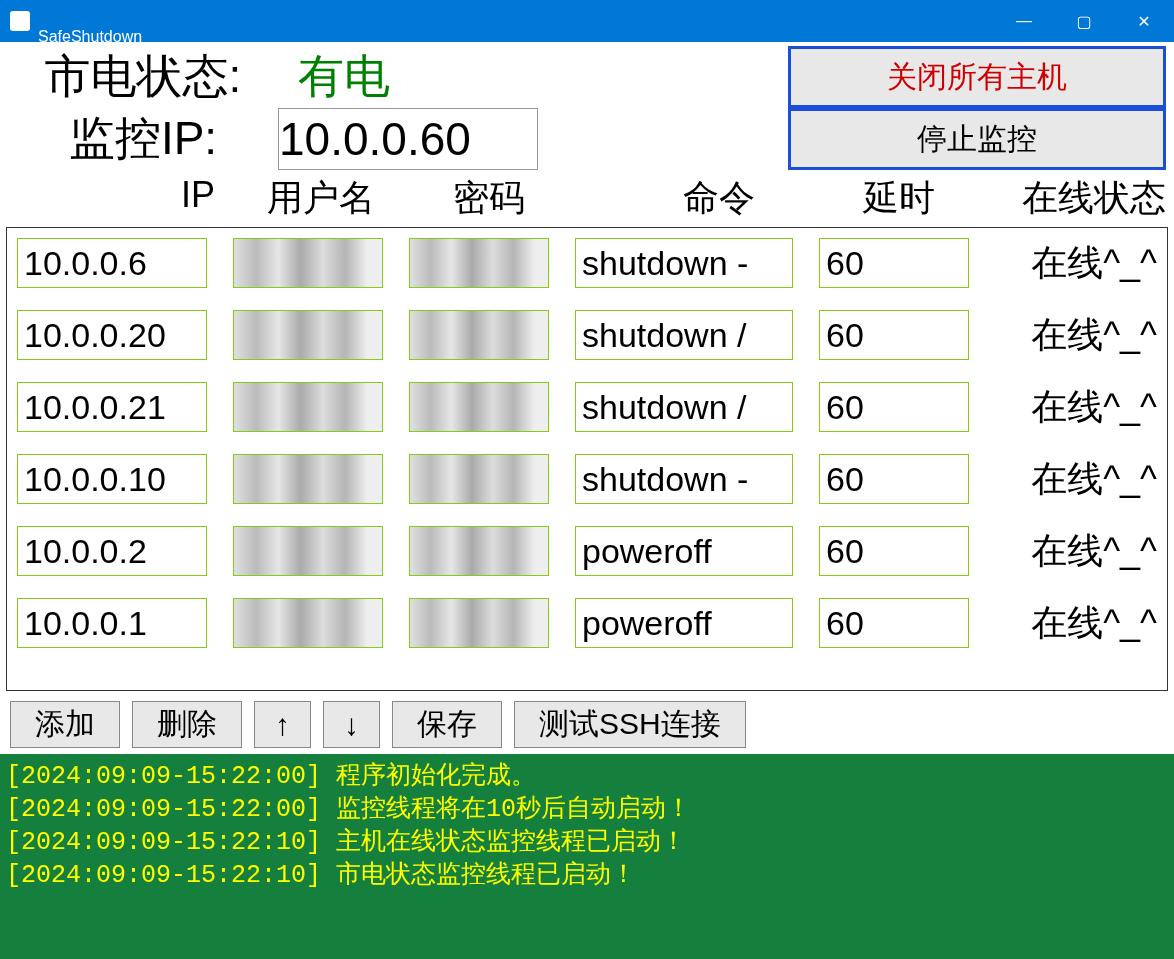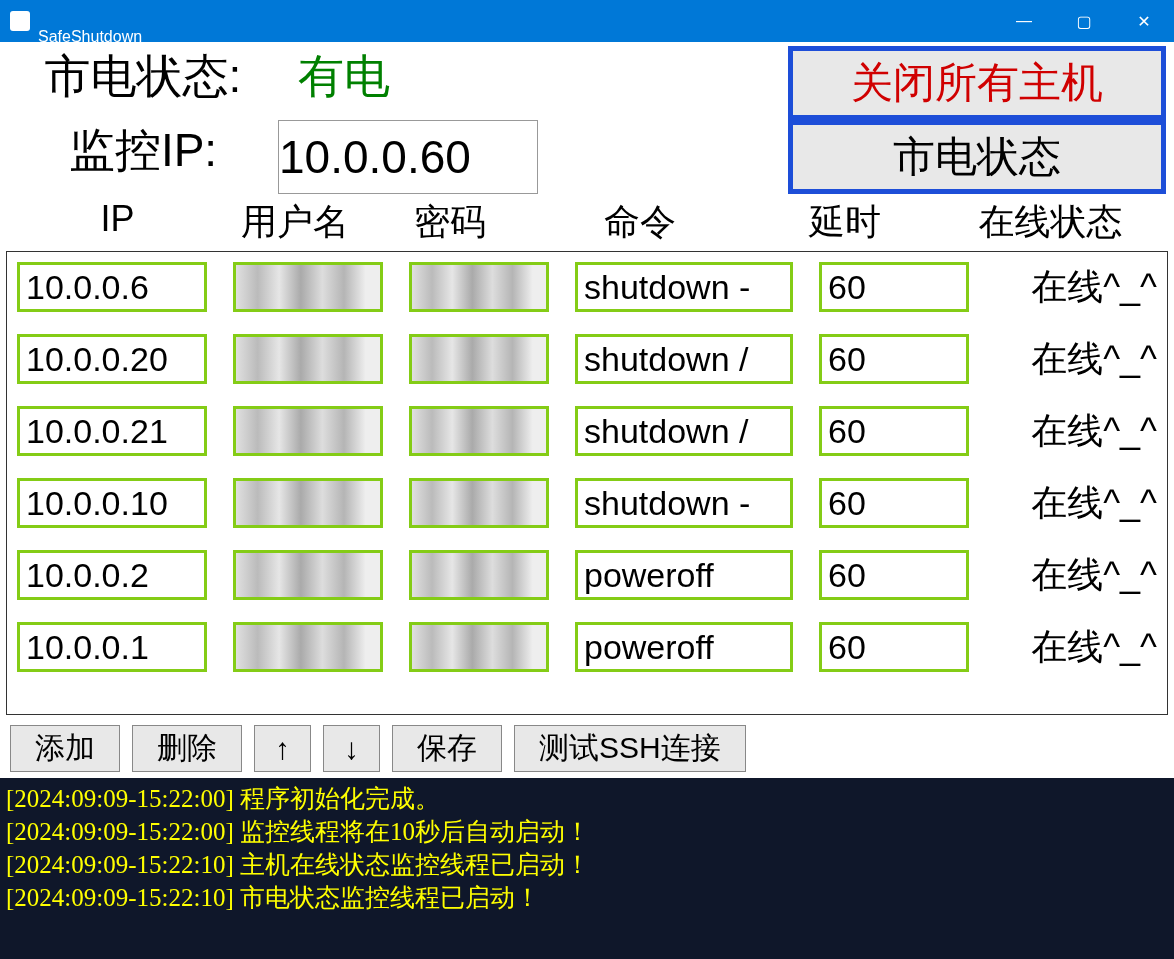--- a/index.html
+++ b/index.html
@@ -57,55 +57,55 @@
     text-align: left;
     padding-left: 20px;
   }
   .header-row .ip-input {
     font-size: 46px;
     width: 260px;
     border: 1px solid #999;
     padding: 2px 0;
   }
   .big-btn {
-    font-size: 42px;
-    border: 5px solid #1d4ed8;
+    font-size: 30px;
+    border: 3px solid #1d4ed8;
     background: #e8e8e8;
     flex: 1;
     margin-left: auto;
     cursor: pointer;
     padding: 4px 0;
   }
   .big-btn.danger { color: #d00000; font-weight: 500; }
   .col-headers {
     display: flex;
     font-size: 36px;
     padding: 4px 8px 4px 20px;
     text-align: center;
   }
-  .col-headers > div { text-align: center; }
+  .col-headers > div { text-align: right; }
   .col-ip { width: 195px; }
   .col-user { width: 160px; }
   .col-pass { width: 150px; }
   .col-cmd { width: 230px; font-family: Liberation Serif, serif; }
   .col-delay { width: 180px; }
   .col-status { flex: 1; }
   .hosts {
     border: 1px solid #333;
     margin: 0 6px;
     padding: 10px 10px 20px 10px;
   }
   .host-row {
     display: flex;
     align-items: center;
     margin-bottom: 22px;
   }
   .host-row input {
     font-size: 34px;
-    border: 3px solid #84cc16;
+    border: 1px solid #84cc16;
     padding: 9px 6px;
     margin-right: 26px;
     height: 50px;
   }
   .host-row .ip-cell { width: 190px; }
   .host-row .user-cell { width: 150px; }
   .host-row .pass-cell { width: 140px; }
   .host-row .cmd-cell { width: 218px; }
   .host-row .delay-cell { width: 150px; }
   .host-row .status-cell {
@@ -125,25 +125,25 @@
   .action-bar button {
     font-size: 30px;
     border: 1px solid #888;
     background: #e8e8e8;
     padding: 2px 24px;
     cursor: pointer;
   }
   .action-bar .arrow { padding: 2px 20px; }
   .log {
     flex: 1;
-    background: #0f172a;
+    background: #15803d;
     color: #ffff00;
     font-size: 25px;
     padding: 4px 6px;
-    font-family: Liberation Serif, serif;
+    font-family: Liberation Mono, monospace;
     white-space: pre;
     overflow: hidden;
   }
 </style>
 </head>
 <body>
 
 <div class="titlebar">
   <span class="app-icon"></span>
   <span class="app-title">SafeShutdown</span>
@@ -158,21 +158,21 @@
   <div class="label-big">市电状态:</div>
   <div class="status-value">有电</div>
   <div style="flex:1"></div>
   <button class="big-btn danger" style="width:378px;flex:none">关闭所有主机</button>
 </div>
 
 <div class="header-row" style="padding-top:0">
   <div class="label-big">监控IP:</div>
   <input class="ip-input" value="10.0.0.60" style="">
   <div style="flex:1"></div>
-  <button class="big-btn" style="width:378px;flex:none">市电状态</button>
+  <button class="big-btn" style="width:378px;flex:none">停止监控</button>
 </div>
 
 <div class="col-headers">
   <div class="col-ip">IP</div>
   <div class="col-user">用户名</div>
   <div class="col-pass">密码</div>
   <div class="col-cmd">命令</div>
   <div class="col-delay">延时</div>
   <div class="col-status">在线状态</div>
 </div>

